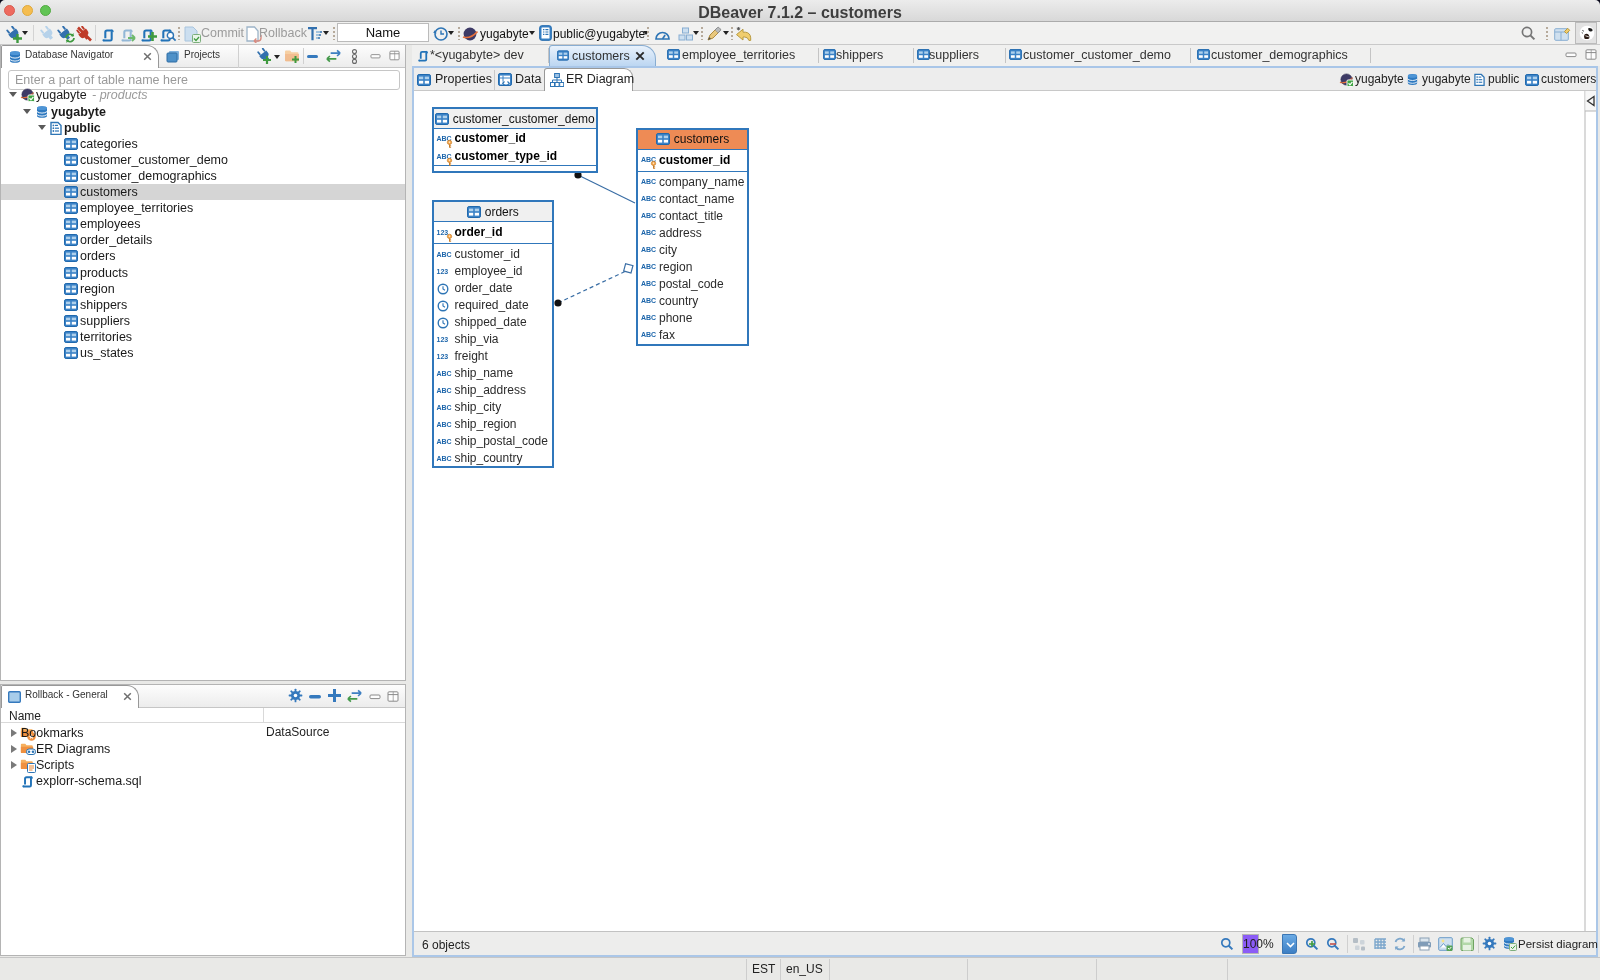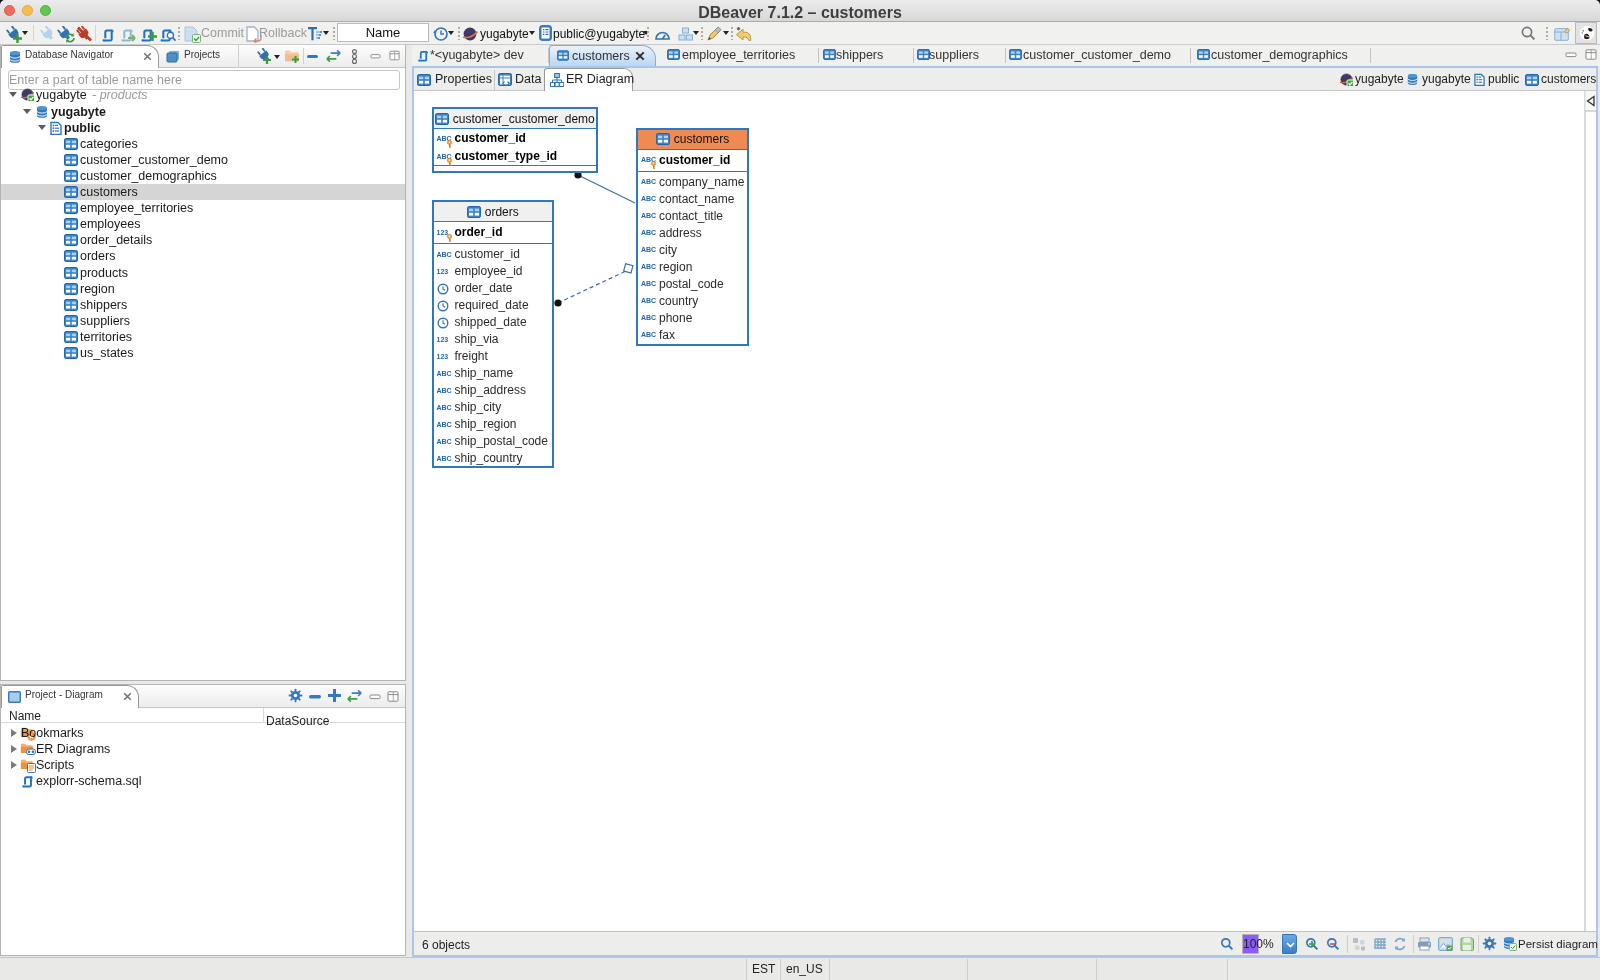--- a/index.html
+++ b/index.html
@@ -321,21 +321,21 @@
         <circle cx="3.5" cy="7.5" r="2" fill="none" stroke="#6a6a6a" stroke-width="1.1"></circle>
         <circle cx="3.5" cy="12.4" r="2" fill="none" stroke="#6a6a6a" stroke-width="1.1"></circle>
       </svg>
   <svg class="ic" style="left:369px;top:6px" width="11" height="10">
         <use href="#winmin"></use>
       </svg>
   <svg class="ic" style="left:388px;top:5px" width="11" height="11">
         <use href="#winmax"></use>
       </svg>
  </div>
- <div class="ab" style="left:7px;top:25px;width:392px;height:20px;background:#fff;border:1px solid #c6c6c6;border-radius:3px;line-height:18px;color:#9a9a9a;font-size:12.5px">Enter a part of table name here</div>
+ <div class="ab" style="left:7px;top:25px;width:392px;height:20px;background:#fff;border:1px solid #c6c6c6;border-radius:3px;line-height:18px;padding-left:6px;color:#9a9a9a;font-size:12.5px">Enter a part of table name here</div>
  <div class="tree" id="navtree" style="left:0;top:42px;width:404px;height:588px">
   <div class="trow" style="top:0.4px;width:100%">
         <i class="tw" style="left:8px"></i>
         <svg class="ic" style="left:19px;top:0px" width="15" height="15">
           <use href="#planet"></use>
         </svg>
         <span class="ab" style="left:35px">yugabyte</span>
         <span class="ab" style="left:91px;color:#9a9a9a;font-style:italic">- products</span>
       </div>
   <div class="trow" style="top:16.5px">
@@ -438,21 +438,21 @@
       </div>
  </div>
 </div>
 
 <div id="proj" class="ab panel" style="left:0;top:684px;width:406px;height:272px">
  <div class="tabbar" id="projtabs">
   <div class="ab" style="left:0;top:0;width:138px;height:23px;background:#fff;border:1px solid #989898;border-bottom:none;border-radius:2px 12px 0 0"></div>
   <svg class="ic" style="left:7px;top:6px" width="13" height="12">
         <rect x="0.7" y="0.7" width="11.6" height="10.6" rx="1" fill="#a8cdea" stroke="#3579bd" stroke-width="1.4"></rect>
       </svg>
-  <span class="etab" style="left:24px">Project - Diagram</span>
+  <span class="etab" style="left:24px">Rollback - General</span>
   <svg class="ic" style="left:122px;top:7px" width="9" height="9">
         <path d="M1.2 1.2 l6.6 6.6 M7.8 1.2 l-6.6 6.6" stroke="#6f6f6f" stroke-width="1.5"></path>
       </svg>
   <svg class="ic" style="left:287px;top:3px" width="15" height="15">
         <use href="#gear"></use>
       </svg>
   <svg class="ic" style="left:308px;top:6px" width="13" height="11">
         <rect x="0" y="4" width="12" height="3.4" rx="1.7" fill="#3579bd"></rect>
       </svg>
   <svg class="ic" style="left:327px;top:4px" width="13" height="13">
@@ -463,21 +463,21 @@
       </svg>
   <svg class="ic" style="left:368px;top:6px" width="12" height="11">
         <use href="#winmin"></use>
       </svg>
   <svg class="ic" style="left:386px;top:6px" width="12" height="11">
         <use href="#winmax"></use>
       </svg>
  </div>
  <div class="ab" style="left:0;top:23px;width:100%;height:15px;border-bottom:1px solid #d9d9d9;font-size:12px;color:#222">
    <span class="ab" style="left:8px;top:1px">Name</span>
-      <span class="ab" style="left:265px;top:6px">DataSource</span>
+      <span class="ab" style="left:265px;top:17px">DataSource</span>
    <span class="ab" style="left:262px;top:0;width:1px;height:15px;background:#d9d9d9"></span>
  </div>
  <div class="tree" id="projtree" style="left:0;top:39px;width:100%;height:200px">
   <div class="trow" style="top:0.7px">
         <i class="ab" style="left:10px;top:4px;width:0;height:0;border-top:4.5px solid transparent;border-bottom:4.5px solid transparent;border-left:6px solid #7a7a7a"></i>
         <svg class="ic" style="left:19px;top:1.5px" width="14" height="13">
           <use href="#folder"></use>
         </svg>
         <svg class="ic" style="left:26px;top:7px" width="9" height="9">
           <circle cx="4.5" cy="4.5" r="4.3" fill="#f09140"></circle>

